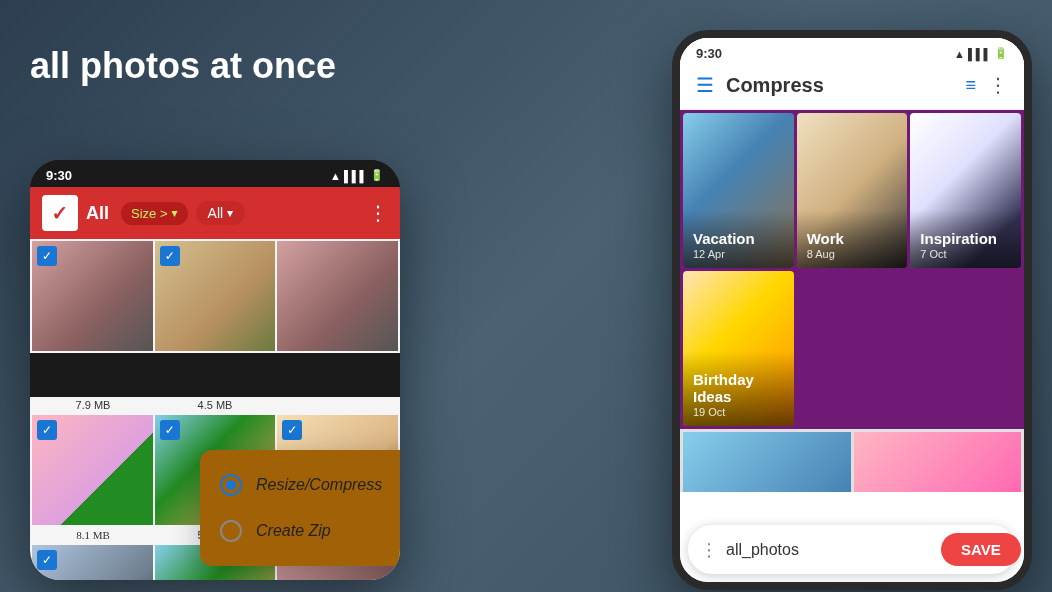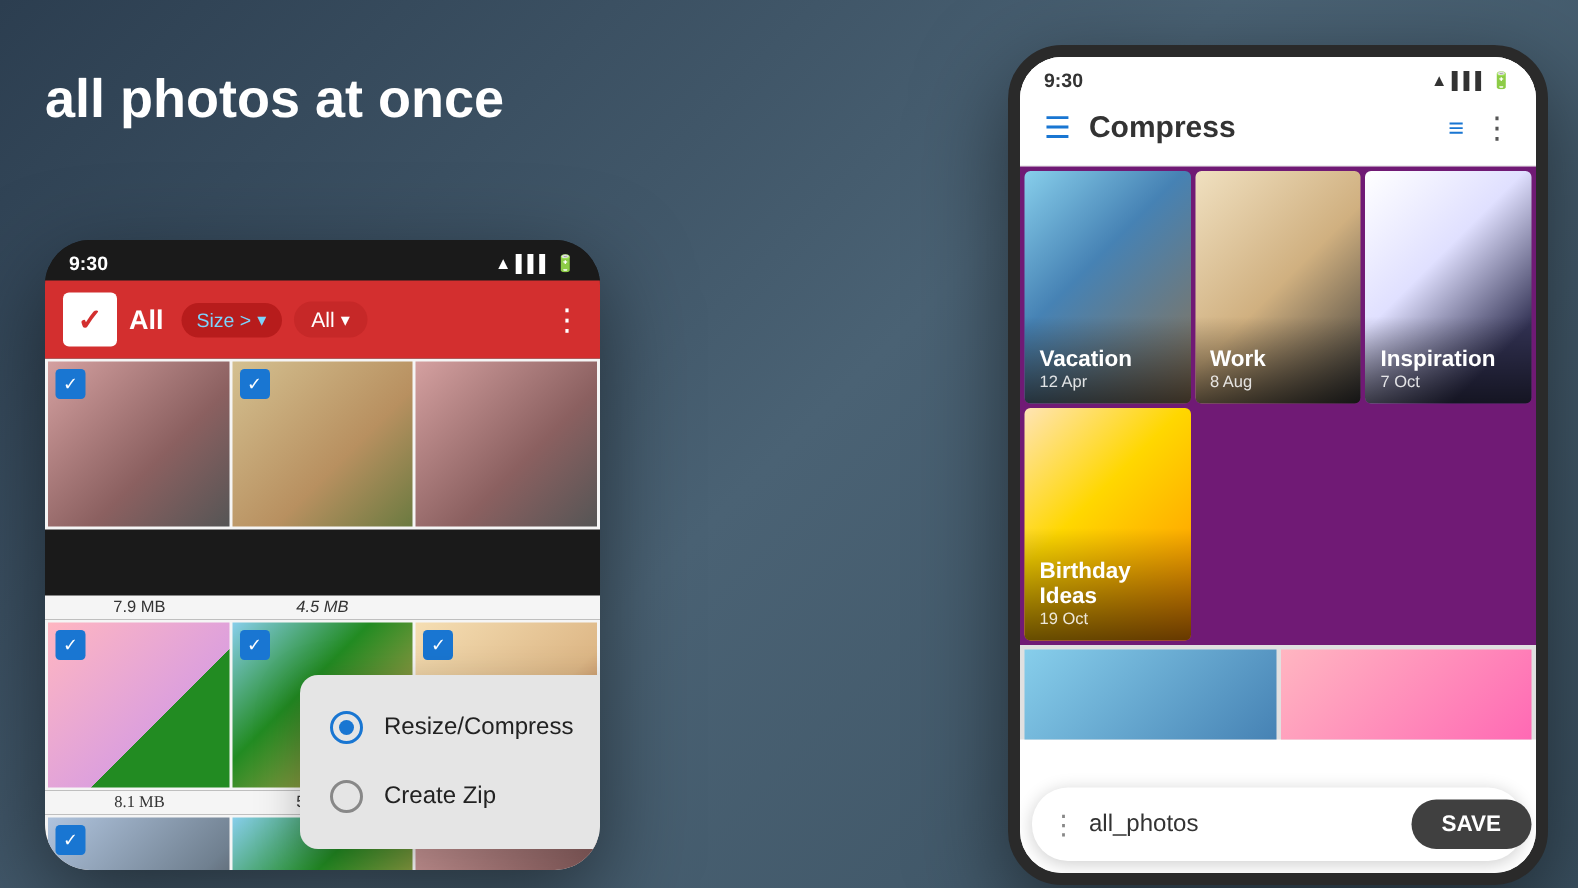--- a/index.html
+++ b/index.html
@@ -94,21 +94,21 @@
       font-weight: 900;
     }
     .all-label {
       color: white;
       font-size: 18px;
       font-weight: 600;
       margin-right: 4px;
     }
     .dropdown-btn {
       background: #b71c1c;
-      color: #7dd3fc;
+      color: #bef264;
       border-radius: 20px;
       padding: 4px 10px;
       display: flex;
       align-items: center;
       gap: 4px;
       font-size: 13px;
       cursor: pointer;
     }
     .dropdown-btn-blue {
       background: #c62828;
@@ -156,25 +156,26 @@
       color: white;
       font-size: 12px;
     }
 
     
     .popup-menu {
       position: absolute;
       top: 290px;
       left: 170px;
       width: 260px;
-      background: #e5e5e5;
+      background: #a16207;
       border-radius: 12px;
       box-shadow: 0 8px 30px rgba(0,0,0,0.25);
       padding: 12px 0;
       z-index: 10;
+      font-style: italic;
     }
     .popup-item {
       display: flex;
       align-items: center;
       gap: 14px;
       padding: 12px 20px;
       cursor: pointer;
       font-size: 16px;
       color: #222;
     }
@@ -327,21 +328,21 @@
     }
     .save-input {
       flex: 1;
       font-size: 16px;
       color: #333;
       border: none;
       outline: none;
       background: transparent;
     }
     .save-btn {
-      background: #404040;
+      background: #ef4444;
       color: white;
       border: none;
       border-radius: 20px;
       padding: 8px 20px;
       font-size: 15px;
       font-weight: 700;
       cursor: pointer;
     }
 
     
@@ -392,21 +393,21 @@
     </div>
     <div class="photo-cell photo-dog">
       <div class="photo-checkbox">✓</div>
     </div>
     <div class="photo-cell photo-girl"></div>
 
   </div>
 
   <div style="display:grid;grid-template-columns:1fr 1fr 1fr;background:#f5f5f5;padding:0 2px;margin-top:44px;">
     <div style="text-align:center;font-size:11px;color:#333;padding:2px 0;">7.9 MB</div>
-    <div style="text-align:center;font-size:11px;color:#333;padding:2px 0;font-style:italic;">4.5 MB</div>
+    <div style="text-align:center;font-size:11px;color:#333;padding:2px 0;">4.5 MB</div>
     <div style="text-align:center;font-size:11px;color:#333;padding:2px 0;"></div>
   </div>
 
   <div class="photo-grid">
     <div class="photo-cell photo-flowers">
       <div class="photo-checkbox">✓</div>
     </div>
     <div class="photo-cell photo-beach">
       <div class="photo-checkbox">✓</div>
     </div>

